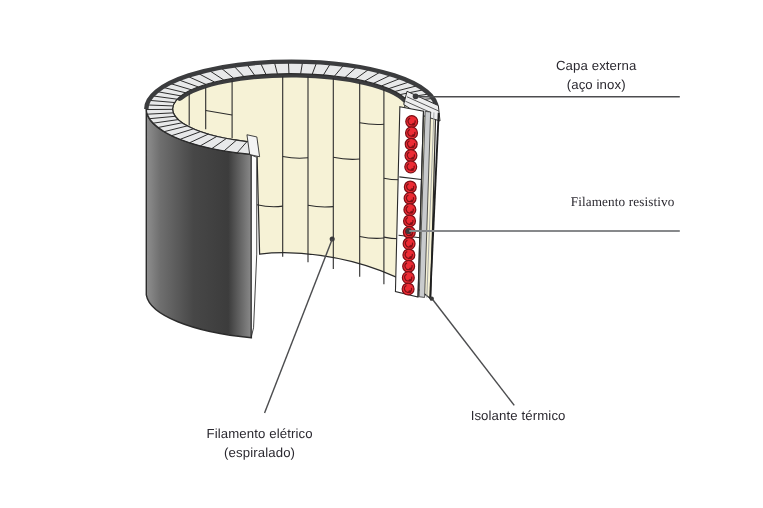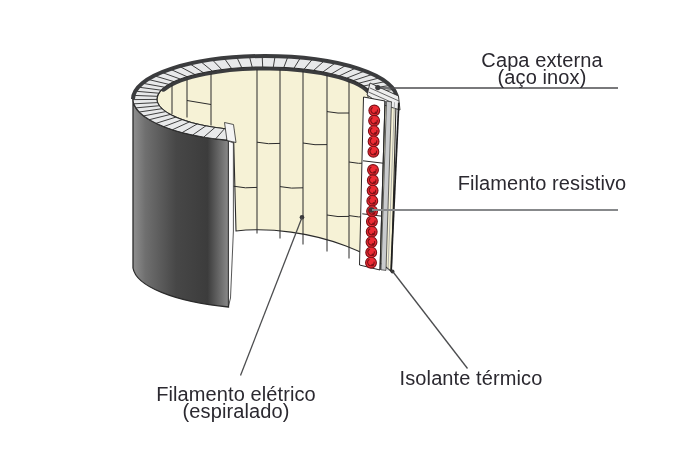--- a/index.html
+++ b/index.html
@@ -4,21 +4,21 @@
 <style>
   html,body{margin:0;padding:0;background:#ffffff;}
   .screen{
     position:relative;width:694px;height:462px;overflow:hidden;
     background:var(--background,#fff);
     font-family:"Liberation Sans",sans-serif;
   }
   .diagram-svg{position:absolute;left:0;top:0;}
   .callout{
     position:absolute;transform:translateX(-50%);
-    text-align:center;font-size:20px;line-height:16.5px;
+    text-align:center;font-size:12px;line-height:16.5px;
     color:var(--text-dark,#2b2930);letter-spacing:.1px;white-space:nowrap;
   }
   .callout span{display:block;}
   
   .ol{stroke:var(--outline);}
   .thin{stroke-width:1;fill:none;}
   .cream{fill:var(--steatite-cream);}
   .rim{fill:var(--rim-gray);}
   .leader-dark{stroke:var(--leader-dark);stroke-width:1.3;fill:none;}
   .leader-gray{stroke:var(--leader-gray);stroke-width:1.9;fill:none;}
@@ -238,21 +238,21 @@
       <circle cx="392.5" cy="271.5" r="2" fill="#3a3a3a"></circle>
       <path d="M393.5,272.5 L467.5,368.5" class="leader-dark" stroke-width="1.2"></path>
     </g>
   </svg>
 
   <div class="callout" style="left:542px;top:52px;">
     <span>Capa externa</span>
     <span>(aço inox)</span>
   </div>
 
-  <div class="callout" style="left:542px;top:175px;">
+  <div class="callout" style="left:566px;top:175px;font-family:Liberation Serif, serif;">
     <span>Filamento resistivo</span>
   </div>
 
   <div class="callout" style="left:471px;top:370px;">
     <span>Isolante térmico</span>
   </div>
 
   <div class="callout" style="left:236px;top:386px;">
     <span>Filamento elétrico</span>
     <span>(espiralado)</span>

